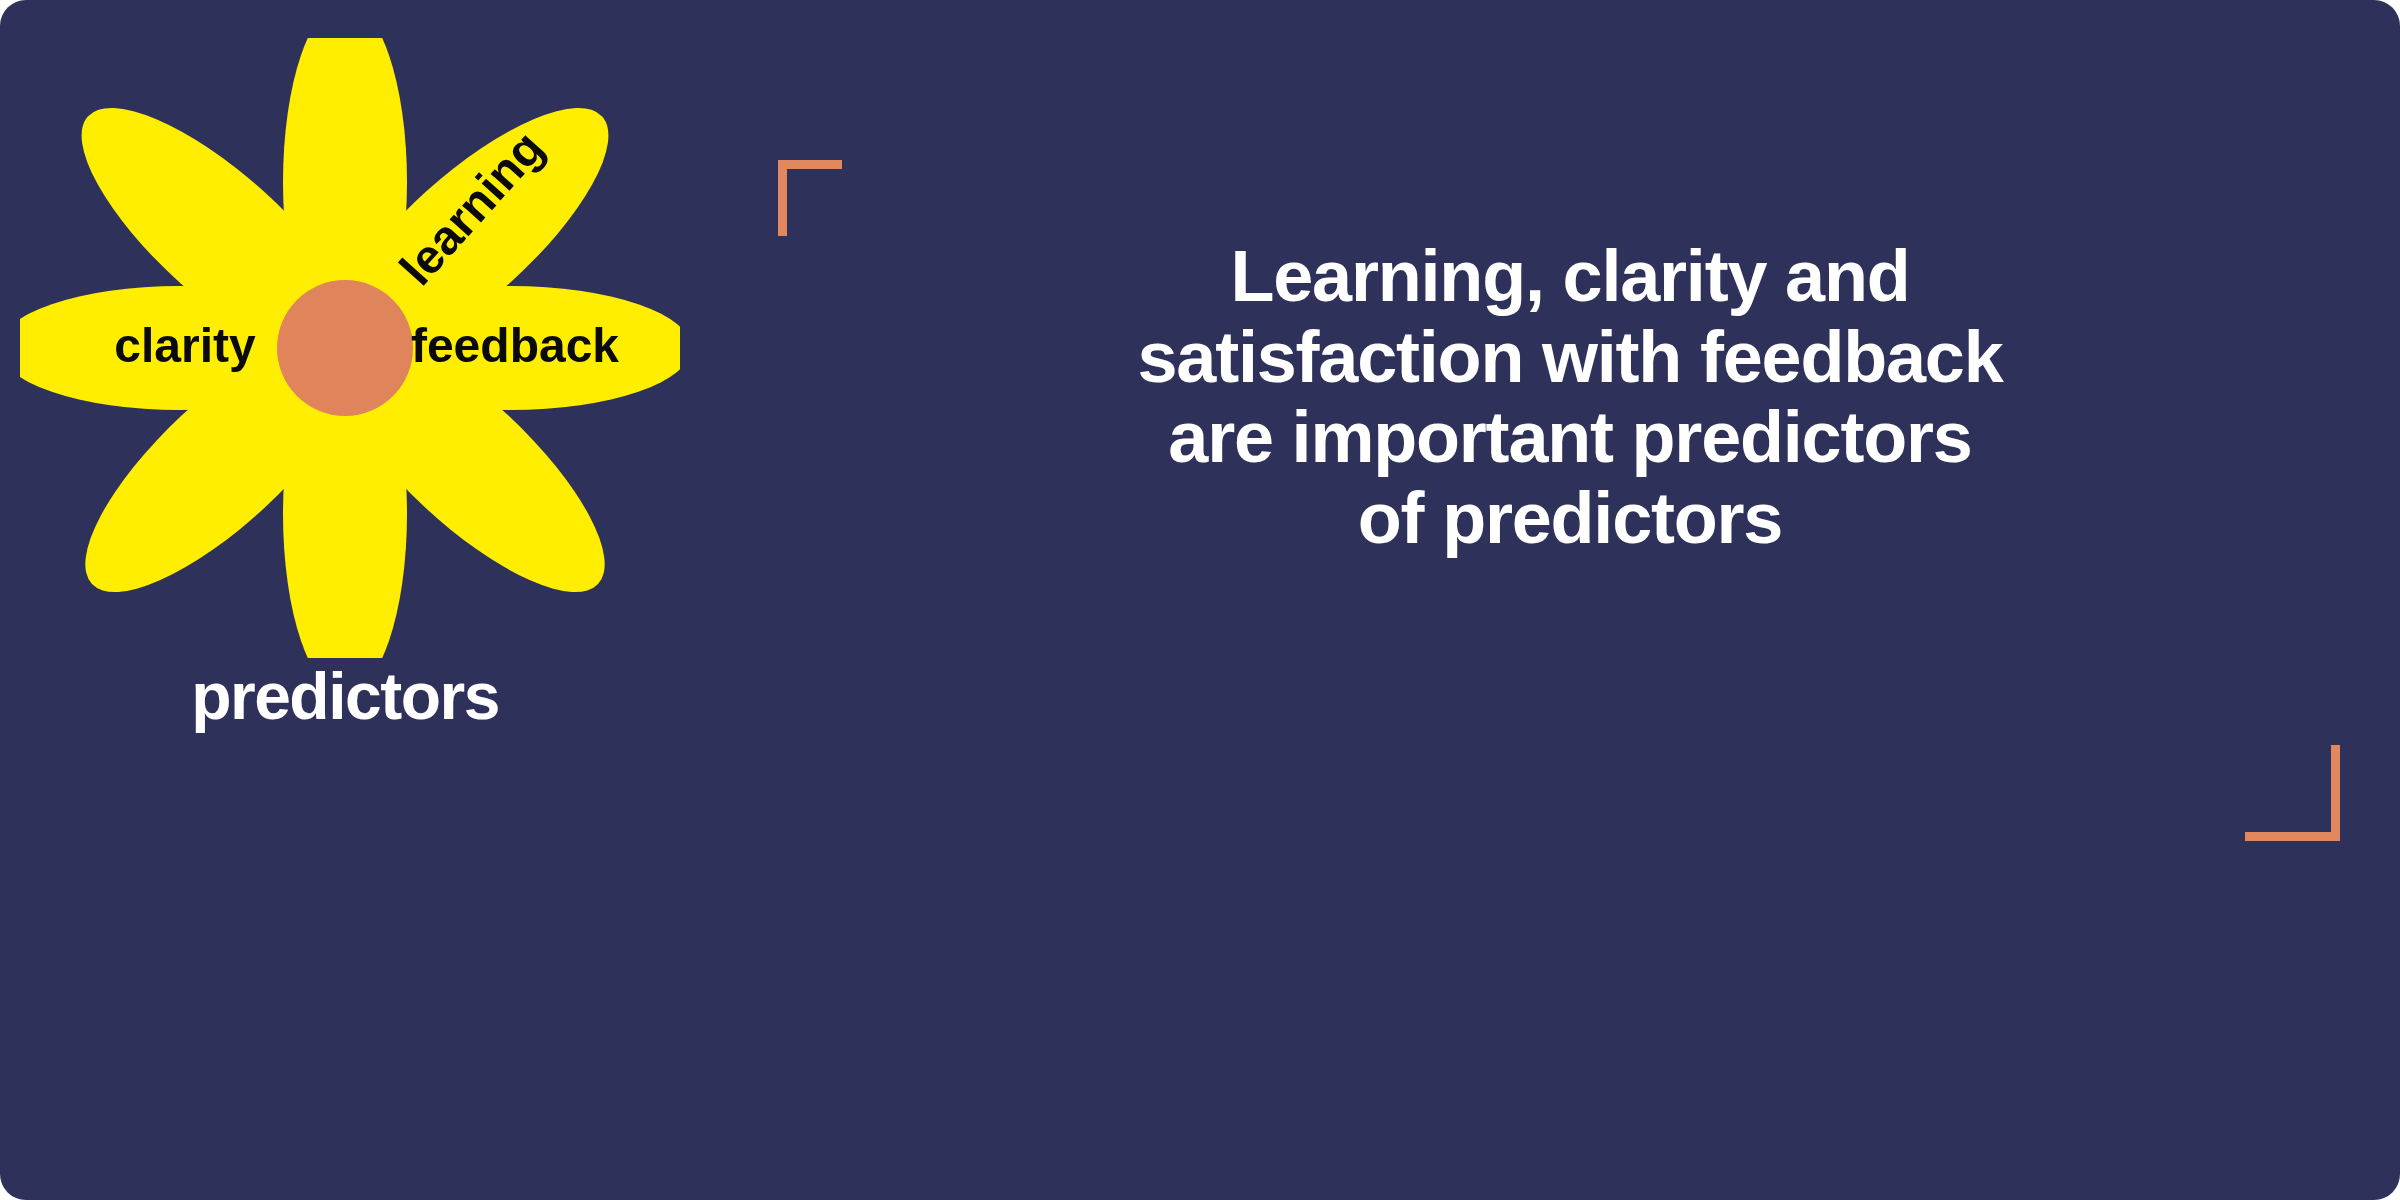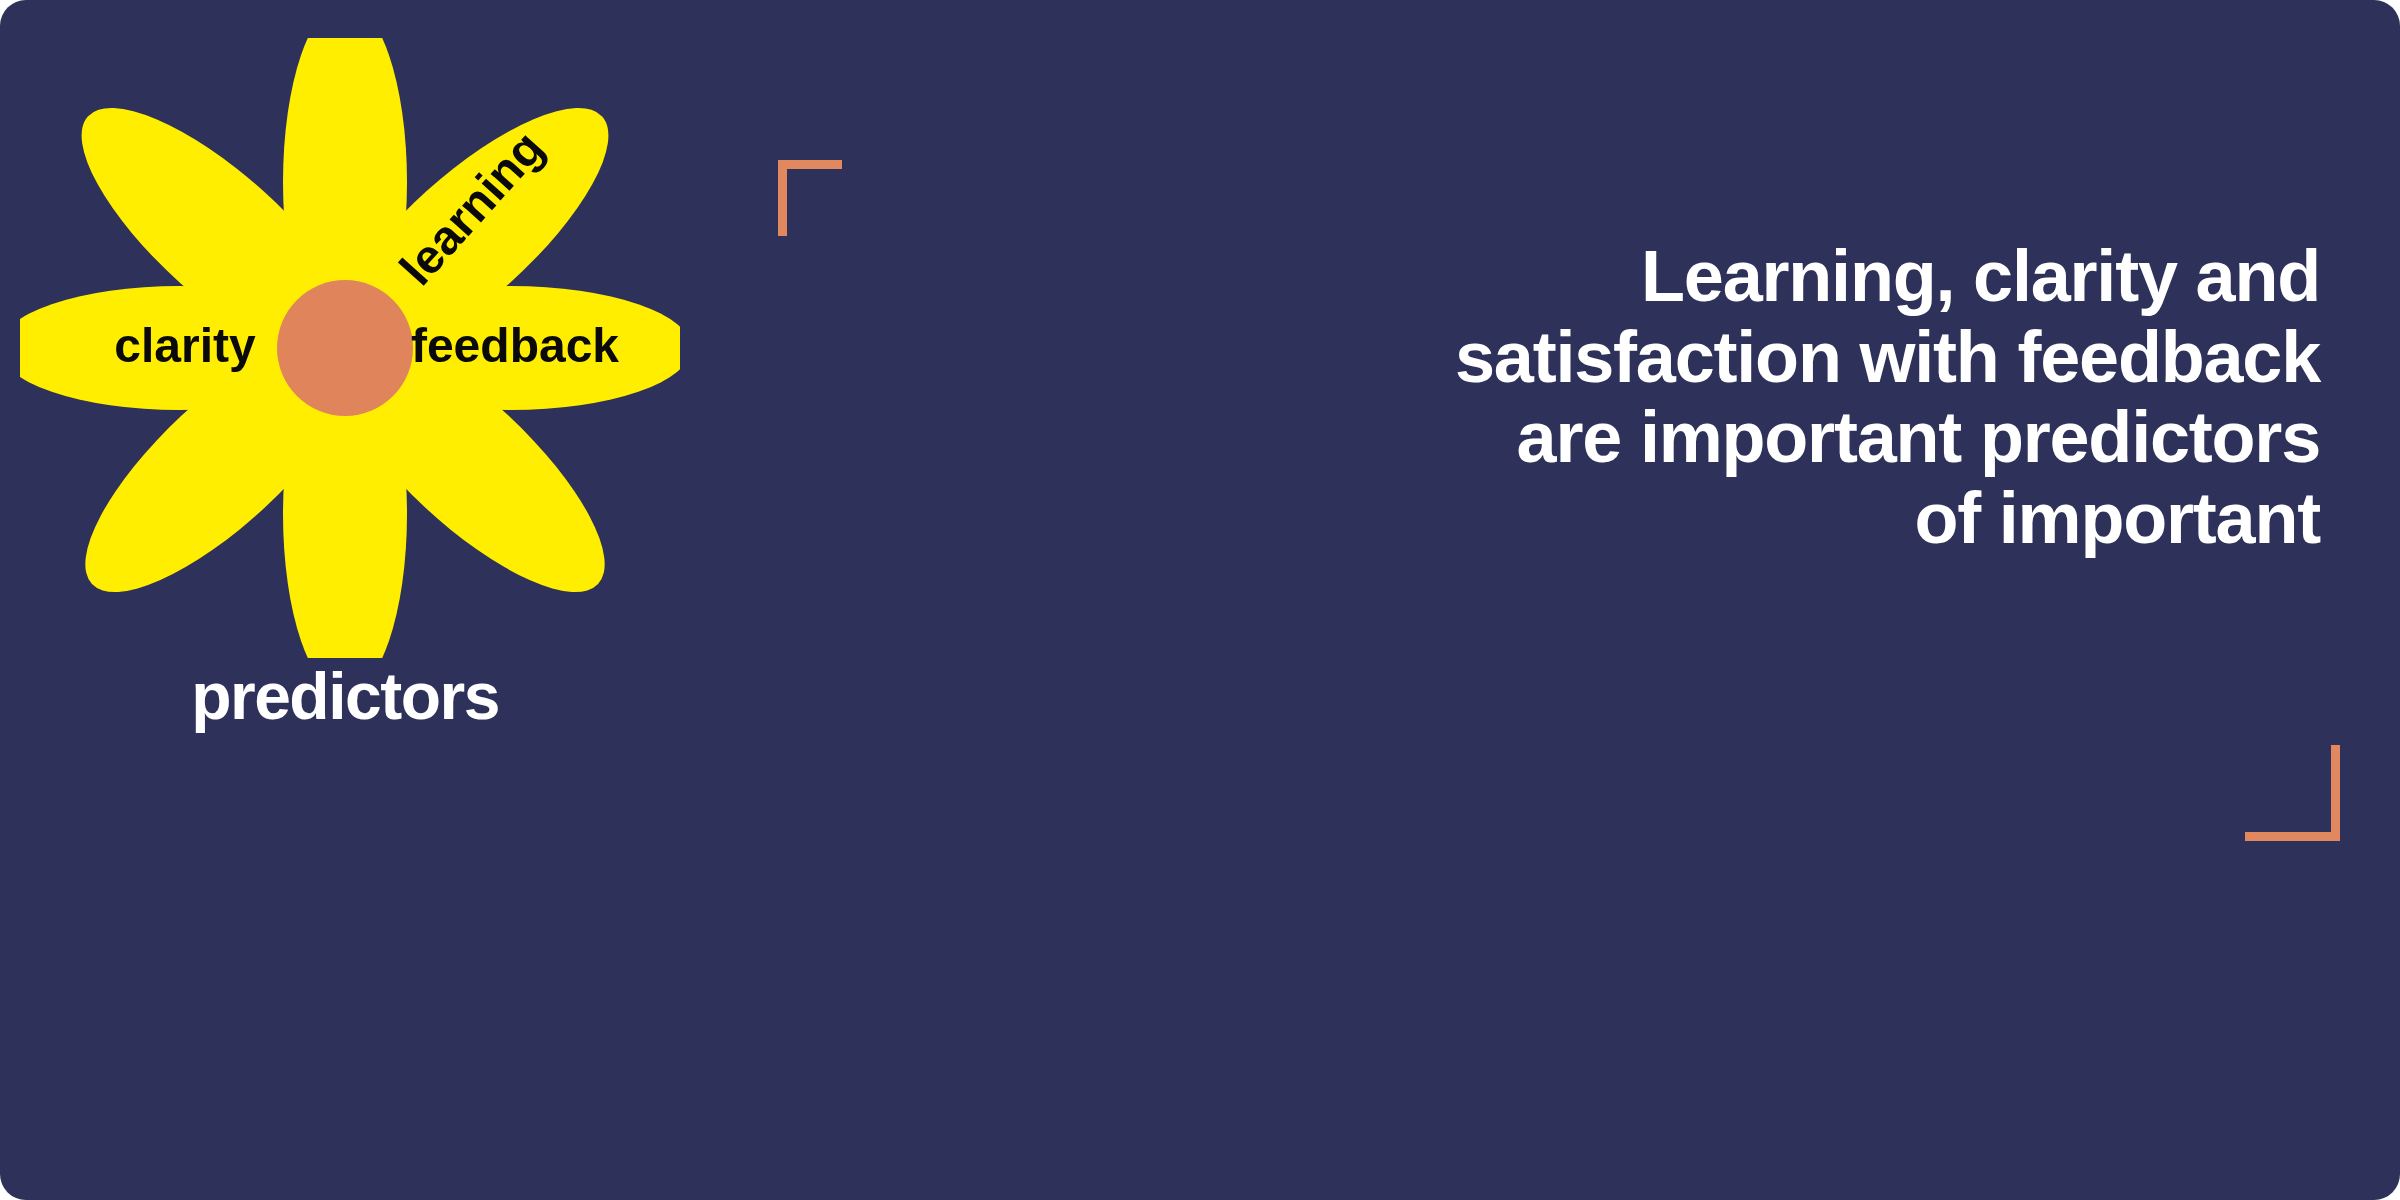--- a/index.html
+++ b/index.html
@@ -63,21 +63,21 @@
     top: 96px;
     width: 1500px;
     text-align: center;
     color: #ffffff;
     font-family: "Liberation Sans", sans-serif;
     font-weight: bold;
     font-size: 72px;
     line-height: 1.12;
     letter-spacing: -1.2px;
   }
-  #headline-text .hl-line { display: block; white-space: nowrap; text-align: right; }
+  #headline-text .hl-line { display: block; white-space: nowrap; }
 
   
   .corner-bracket {
     position: absolute;
     width: 64px;
     height: 76px;
   }
   .corner-bracket .bar-h,
   .corner-bracket .bar-v {
     position: absolute;
@@ -151,21 +151,21 @@
 
     <div class="corner-bracket" id="corner-bracket-top-left">
       <span class="bar-h"></span>
       <span class="bar-v"></span>
     </div>
 
     <div id="headline-text">
       <span class="hl-line">Learning, clarity and</span>
       <span class="hl-line">satisfaction with feedback</span>
       <span class="hl-line">are important predictors</span>
-      <span class="hl-line">of important</span>
+      <span class="hl-line">of predictors</span>
     </div>
 
     <div class="corner-bracket" id="corner-bracket-bottom-right">
       <span class="bar-h"></span>
       <span class="bar-v"></span>
     </div>
 
   </div>
 
 </div>

